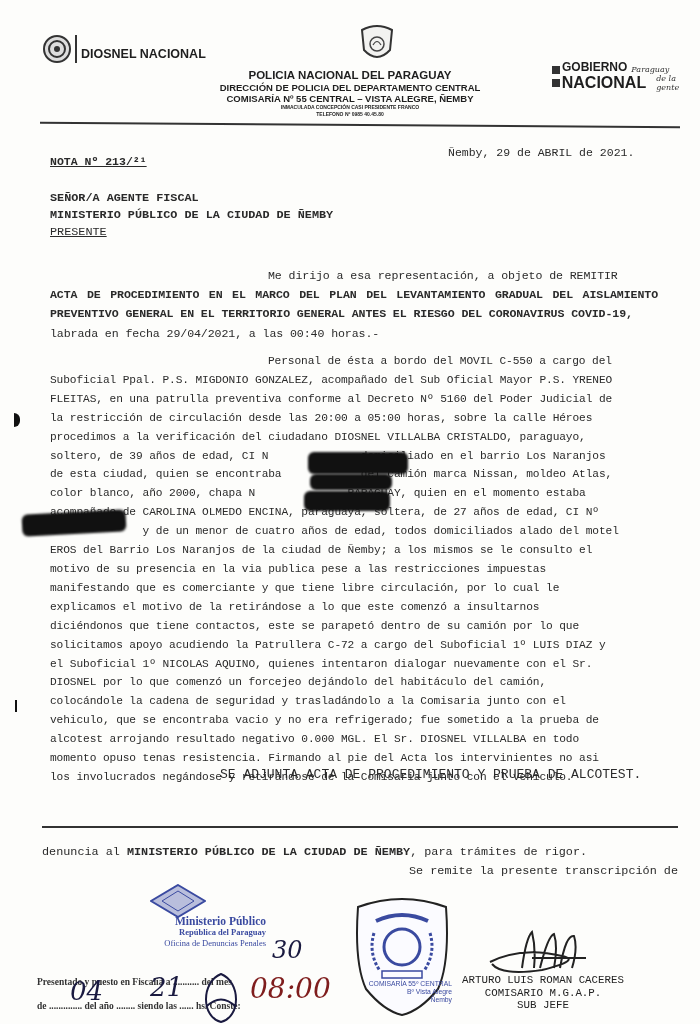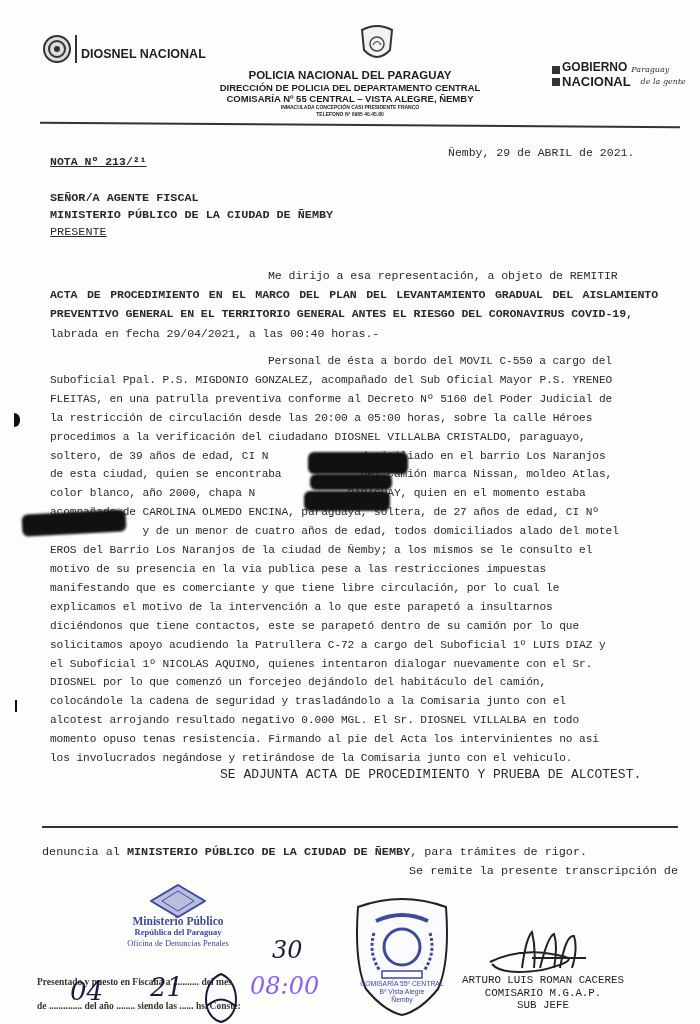--- a/index.html
+++ b/index.html
@@ -8,21 +8,21 @@
   .abs { position:absolute; }
   .hdr-sans { font-family:"Liberation Sans", "DejaVu Sans", sans-serif; font-weight:bold; color:#1e1e1e; }
   .center { text-align:center; }
   .mono { font-family:"Liberation Mono", "DejaVu Sans Mono", monospace; }
   .b { font-weight:bold; }
   .u { text-decoration:underline; }
   .para { font-size:11.6px; line-height:19.2px; text-align:justify; letter-spacing:-0.1px; }
   .redact { background:#111; border-radius:6px; filter:blur(1px); }
   .rule { height:2px; background:#333; }
   .hand { font-family:"DejaVu Serif", serif; color:#2a3a8a; font-style:italic; }
-  .stamp-blue { color:#3a4aa0; }
+  .stamp-blue { color:#3a4aa0;text-align:right; }
 </style>
 </head>
 <body>
 
 <div class="abs" style="left:42px;top:34px;display:flex;align-items:center;">
   <svg width="30" height="30" viewBox="0 0 30 30">
     <circle cx="15" cy="15" r="13" fill="#ddd" stroke="#333" stroke-width="2"></circle>
     <circle cx="15" cy="15" r="8" fill="none" stroke="#333" stroke-width="2"></circle>
     <circle cx="15" cy="15" r="3" fill="#333"></circle>
   </svg>
@@ -45,21 +45,21 @@
 </div>
 
 <div class="abs" style="left:552px;top:60px;">
   <div style="display:flex;align-items:flex-end;">
     <span style="display:inline-block;width:8px;height:8px;background:#333;margin-right:2px;"></span>
     <span class="hdr-sans" style="font-size:12px;font-weight:bold;">GOBIERNO</span>
     <span class="hand" style="font-size:8px;color:#333;margin-left:4px;">Paraguay</span>
   </div>
   <div style="display:flex;align-items:center;">
     <span style="display:inline-block;width:8px;height:8px;background:#333;margin-right:2px;"></span>
-    <span class="hdr-sans" style="font-size:13px;font-weight:bold;">NACIONAL</span>
+    <span class="hdr-sans" style="font-size:16px;font-weight:bold;">NACIONAL</span>
     <span class="hand" style="font-size:8px;color:#333;margin-left:10px;">de la gente</span>
   </div>
 </div>
 
 <div class="abs rule" style="left:40px;top:124px;width:640px;transform:rotate(0.4deg);"></div>
 
 <div class="abs mono" style="left:448px;top:146px;font-size:11.5px;">Ñemby, 29 de ABRIL de 2021.</div>
 <div class="abs mono b u" style="left:50px;top:155px;font-size:11.5px;">NOTA Nº 213/²¹</div>
 
 <div class="abs mono b" style="left:50px;top:190px;font-size:11.8px;line-height:17px;">
@@ -81,26 +81,27 @@
   <div>la restricción de circulación desde las 20:00 a 05:00 horas, sobre la calle Héroes</div>
   <div>procedimos a la verificación del ciudadano DIOSNEL VILLALBA CRISTALDO, paraguayo,</div>
   <div style="white-space:pre;">soltero, de 39 años de edad, CI N              domiciliado en el barrio Los Naranjos</div>
   <div style="white-space:pre;">de esta ciudad, quien se encontraba            del camión marca Nissan, moldeo Atlas,</div>
   <div style="white-space:pre;">color blanco, año 2000, chapa N              PARAGUAY, quien en el momento estaba</div>
   <div>acompañado de CAROLINA OLMEDO ENCINA, paraguaya, soltera, de 27 años de edad, CI Nº</div>
   <div style="white-space:pre;">              y de un menor de cuatro años de edad, todos domiciliados alado del motel</div>
   <div>EROS del Barrio Los Naranjos de la ciudad de Ñemby; a los mismos se le consulto el</div>
   <div>motivo de su presencia en la via publica pese a las restricciones impuestas</div>
   <div>manifestando que es comerciante y que tiene libre circulación, por  lo cual le</div>
-  <div>explicamos el motivo de la intervención a lo que este parapetó a insultarnos</div>
+  <div>explicamos el motivo de la retirándose a lo que este comenzó a insultarnos</div>
   <div>diciéndonos que tiene contactos, este se parapetó dentro de su camión por lo que</div>
   <div>solicitamos apoyo acudiendo la Patrullera C-72 a cargo del Suboficial 1º LUIS DIAZ y</div>
   <div>el Suboficial 1º NICOLAS AQUINO, quienes intentaron dialogar nuevamente con el Sr.</div>
   <div>DIOSNEL por lo que comenzó un forcejeo dejándolo del habitáculo del camión,</div>
   <div>colocándole la cadena de seguridad y trasladándolo a la Comisaria junto con el</div>
+  <div>vehiculo, que se encontraba vacio y no era refrigerado; fue sometido a la prueba de</div>
   <div>alcotest arrojando resultado negativo 0.000 MGL. El Sr. DIOSNEL VILLALBA en todo</div>
   <div>momento opuso tenas resistencia. Firmando al pie del Acta los intervinientes no asi</div>
   <div>los involucrados negándose y retirándose de la Comisaria junto con el vehiculo.</div>
 </div>
 
 <div class="abs redact" style="left:308px;top:452px;width:100px;height:22px;"></div>
 <div class="abs redact" style="left:310px;top:474px;width:82px;height:16px;"></div>
 <div class="abs redact" style="left:304px;top:491px;width:86px;height:20px;"></div>
 <div class="abs redact" style="left:22px;top:512px;width:104px;height:22px;transform:rotate(-3deg);"></div>
 
@@ -127,21 +128,21 @@
   <div style="font-size:8.5px;font-weight:bold;">República del Paraguay</div>
   <div style="font-size:8.5px;">Oficina de Denuncias Penales</div>
 </div>
 <div class="abs" style="left:37px;top:968px;font-family:'Liberation Serif','DejaVu Serif',serif;font-size:9.5px;color:#333;line-height:28px;font-weight:bold;">
   <div>Presentado y puesto en Fiscalía a ........... del mes</div>
   <div style="margin-top:-4px;">de .............. del año ........ siendo las ...... hs. Conste:</div>
 </div>
 <div class="abs hand" style="left:240px;top:936px;font-size:24px;color:#1a1a40;margin-left:32px;">30</div>
 <div class="abs hand" style="left:70px;top:976px;font-size:26px;color:#1a1a40;">04</div>
 <div class="abs hand" style="left:150px;top:972px;font-size:26px;color:#1a1a40;">21</div>
-<div class="abs hand" style="left:250px;top:972px;font-size:24px;color:#8b5cf6;">08:00</div>
+<div class="abs hand" style="left:250px;top:972px;font-size:28px;color:#7f1d1d;">08:00</div>
 <svg class="abs" style="left:196px;top:972px;" width="50" height="52" viewBox="0 0 50 52">
   <path d="M25 2 C5 10 5 45 25 50 C45 45 45 10 25 2 Z M10 35 Q25 20 40 35" fill="none" stroke="#1a1a40" stroke-width="2"></path>
 </svg>
 
 <svg class="abs" style="left:346px;top:893px;" width="112" height="124" viewBox="0 0 112 124">
   <path d="M12 14 Q56 -2 100 14 Q104 70 92 96 Q74 118 56 122 Q38 118 20 96 Q8 70 12 14 Z" fill="#fbfbff" stroke="#222" stroke-width="2"></path>
   <path d="M30 28 Q56 16 82 28" fill="none" stroke="#3a4aa0" stroke-width="4"></path>
   <circle cx="56" cy="54" r="18" fill="none" stroke="#3a4aa0" stroke-width="3"></circle>
   <path d="M28 40 Q22 60 34 78 M84 40 Q90 60 78 78" fill="none" stroke="#3a4aa0" stroke-width="3" stroke-dasharray="3 2"></path>
   <rect x="36" y="78" width="40" height="7" fill="none" stroke="#3a4aa0" stroke-width="1.5"></rect>

